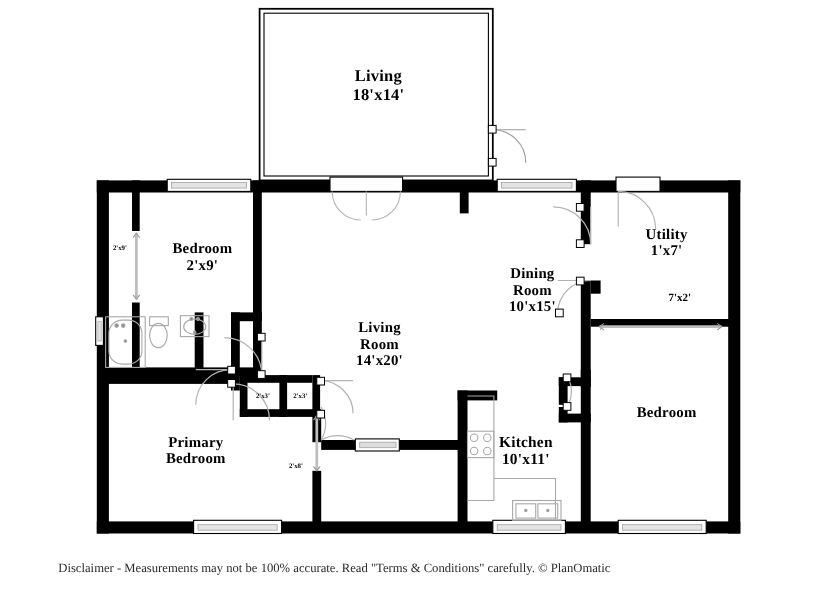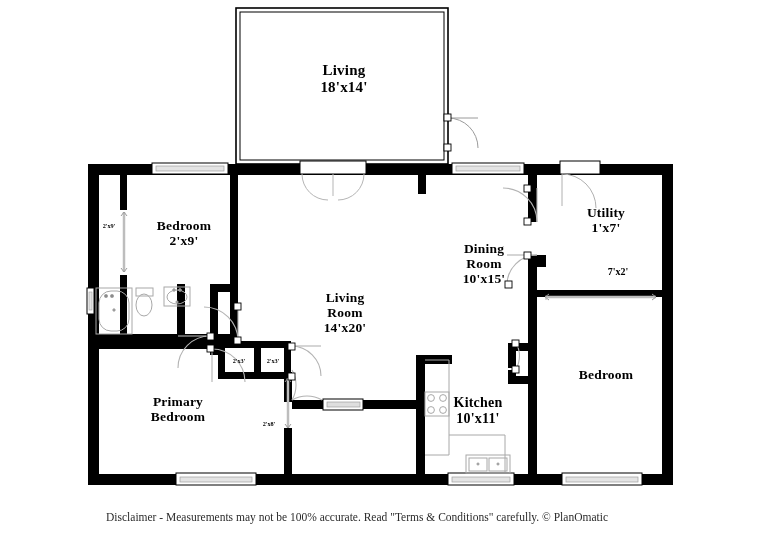--- a/index.html
+++ b/index.html
@@ -49,21 +49,21 @@
     font-weight: bold;
     color: #000000;
     white-space: nowrap;
     text-align: center;
   }
   #disclaimer {
     position: absolute;
     left: 0;
     top: 511px;
     width: 608px;
-    text-align: right;
+    text-align: center;
     font-family: "Liberation Serif", "DejaVu Serif", serif;
     font-size: 11.5px;
     color: #2b2b2b;
     white-space: nowrap;
   }
 </style>
 </head>
 <body>
 
 <div id="floorplan-root">

